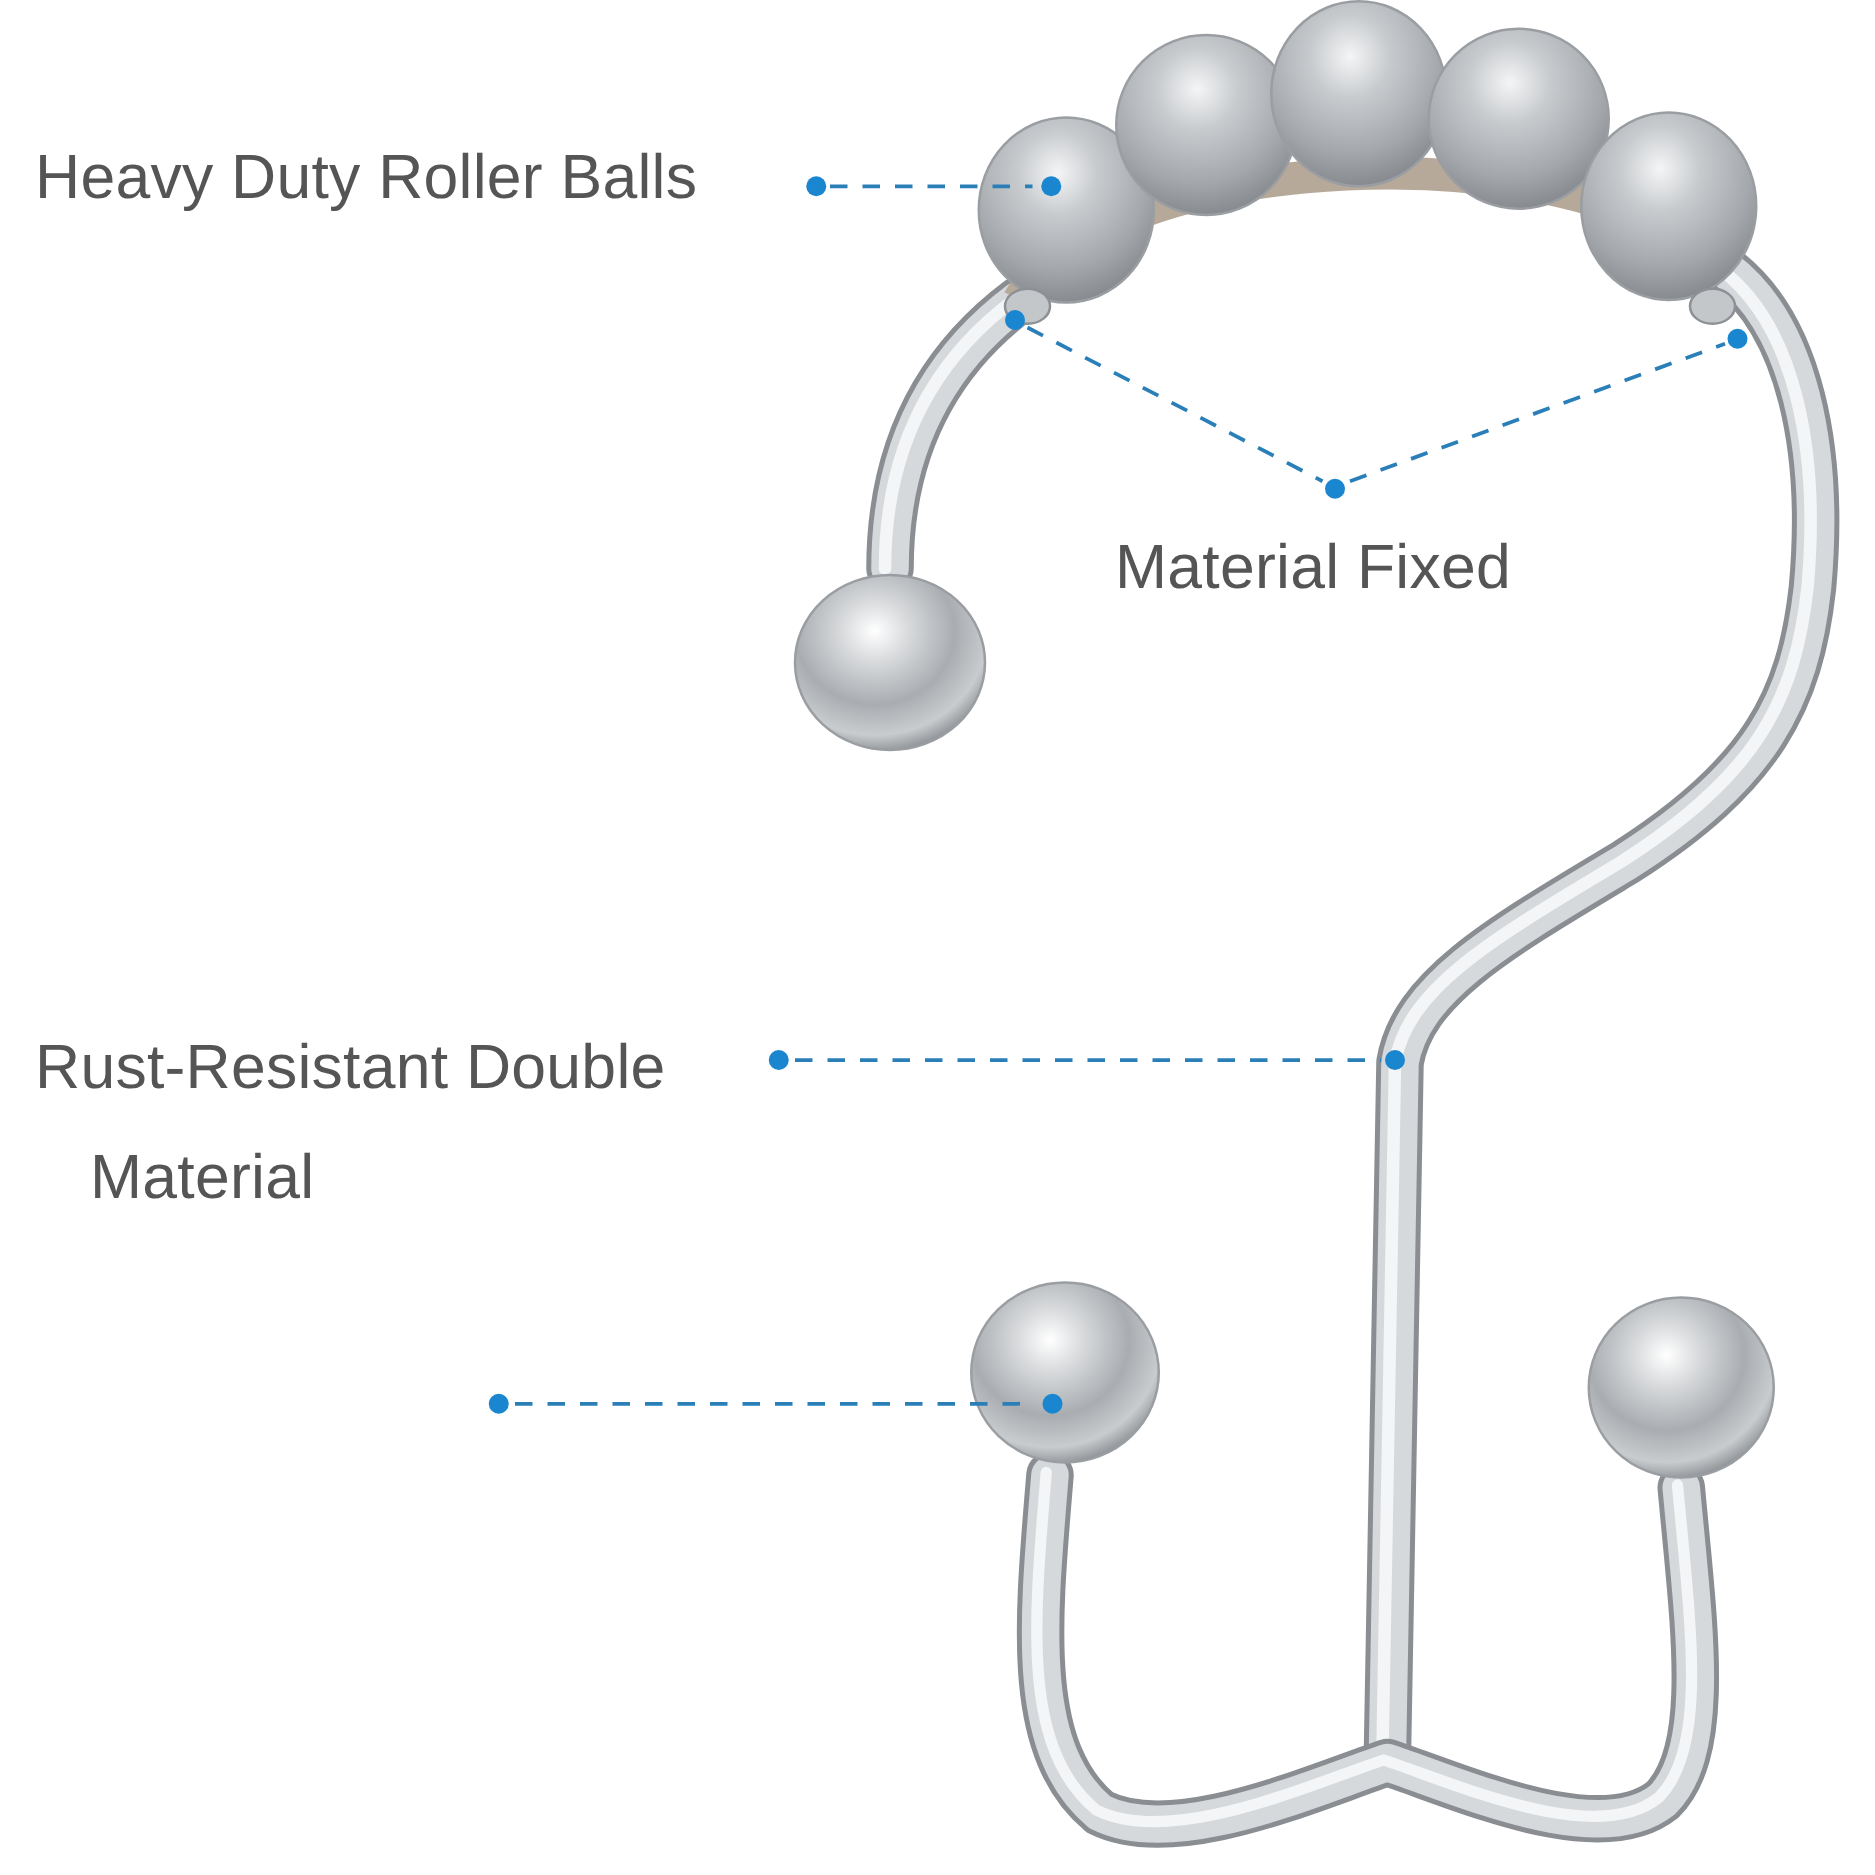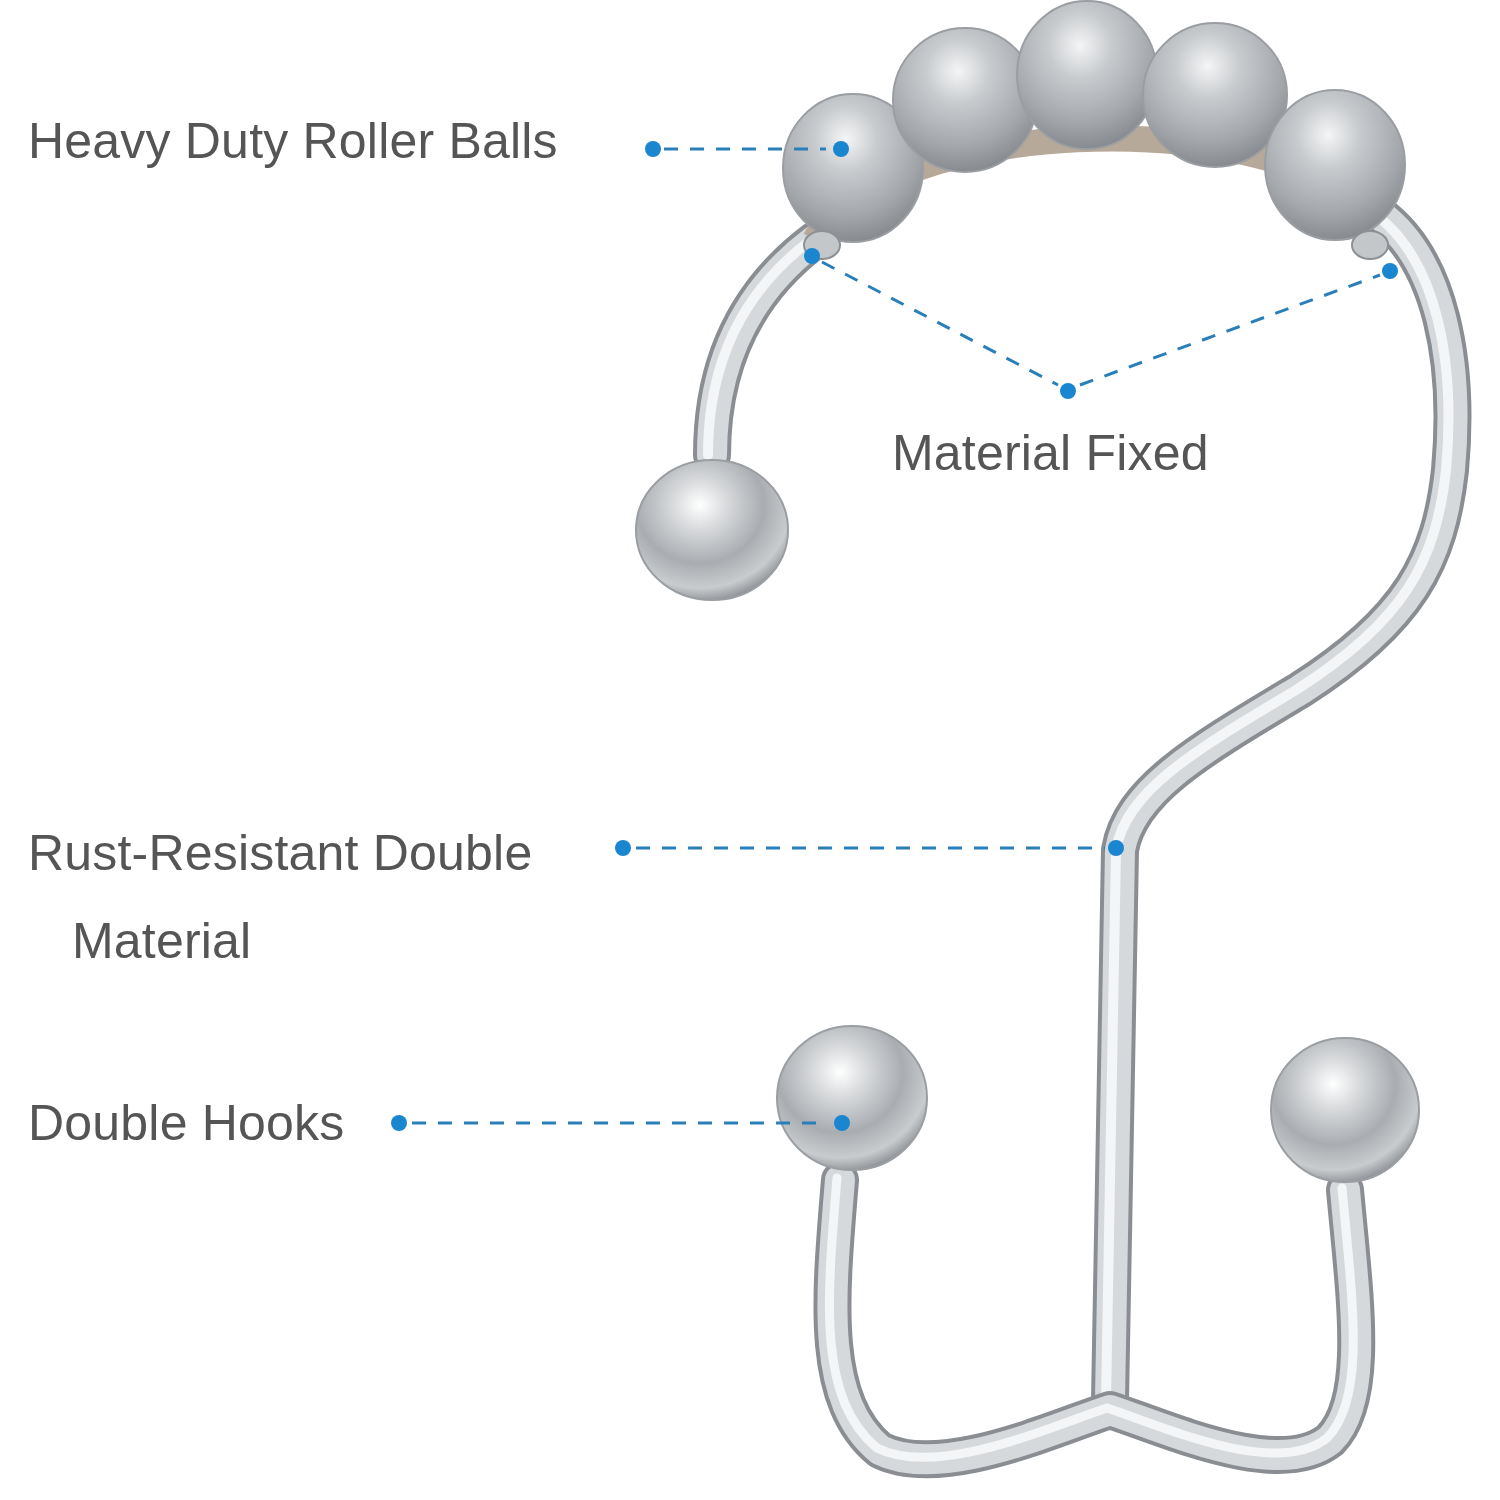--- a/index.html
+++ b/index.html
@@ -118,15 +118,14 @@
       <circle cx="1116" cy="848" r="8"></circle>
       <circle cx="399" cy="1123" r="8"></circle>
       <circle cx="842" cy="1123" r="8"></circle>
     </g>
   </svg>
 
   <div class="label" id="lbl-roller">Heavy Duty Roller Balls</div>
   <div class="label" id="lbl-fixed">Material Fixed</div>
   <div class="label" id="lbl-rust1">Rust-Resistant Double</div>
   <div class="label" id="lbl-rust2">Material</div>
-  <div class="label" id="lbl-hooks">Double Hooks</div>
 
 </div>
 
 </body></html>

